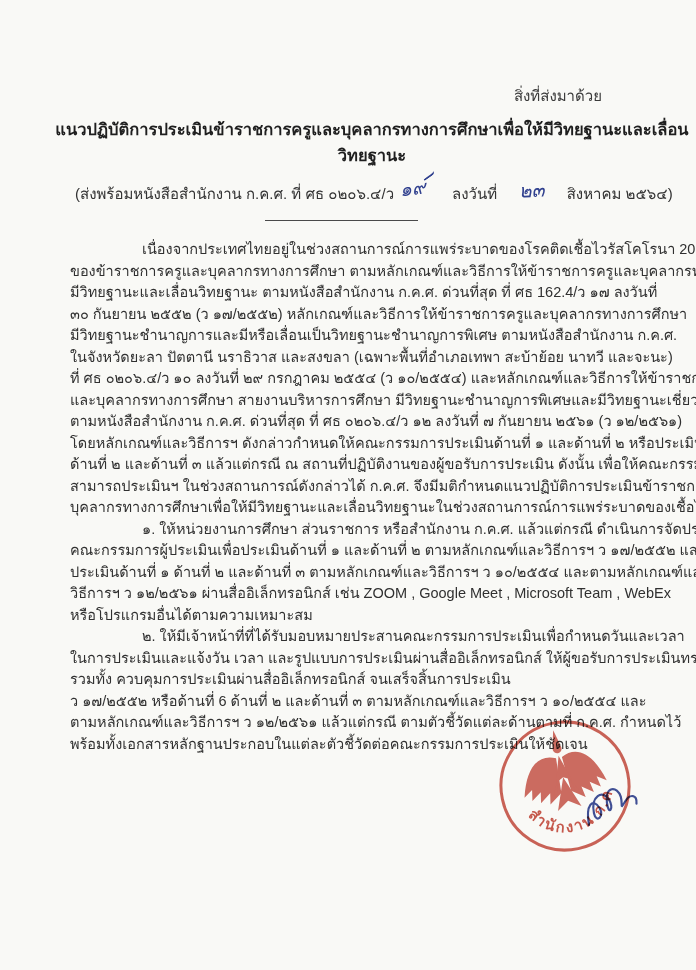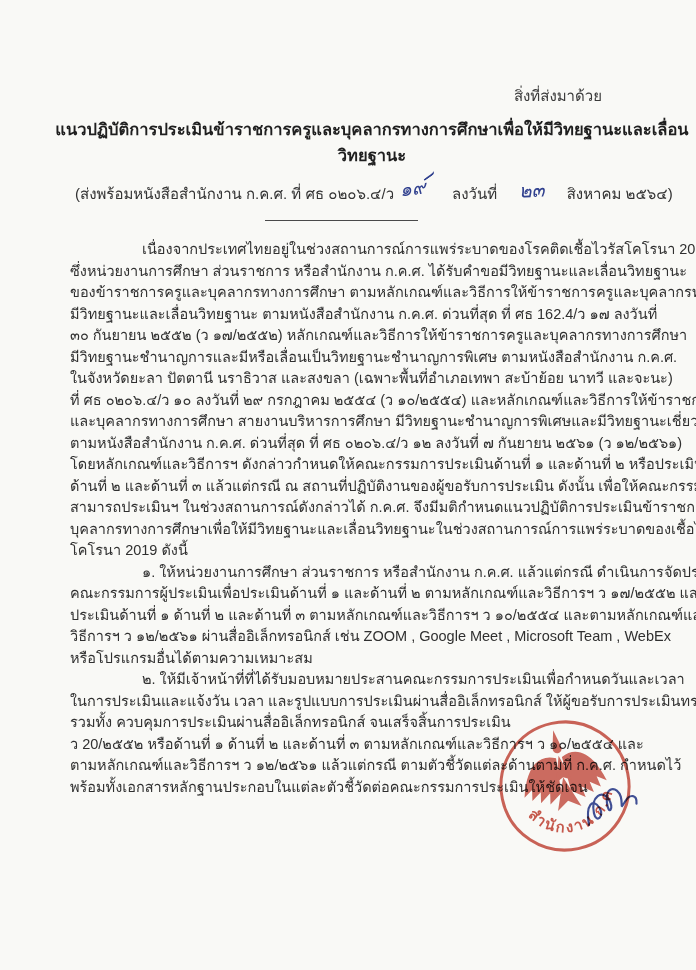--- a/index.html
+++ b/index.html
@@ -75,46 +75,44 @@
   <div class="title-block">
     <div>แนวปฏิบัติการประเมินข้าราชการครูและบุคลากรทางการศึกษาเพื่อให้มีวิทยฐานะและเลื่อนวิทยฐานะ</div>
   </div>
 
   <div class="ref-line"><span>(ส่งพร้อมหนังสือสำนักงาน ก.ค.ศ. ที่ ศธ ๐๒๐๖.๔/ว</span><span class="hand hand-num">๑๙</span><span>ลงวันที่</span><span class="hand hand-day">๒๓</span><span>สิงหาคม ๒๕๖๔)</span></div>
 
   <div class="divider"></div>
 
   <div class="body-text">
     <div class="ln ind">เนื่องจากประเทศไทยอยู่ในช่วงสถานการณ์การแพร่ระบาดของโรคติดเชื้อไวรัสโคโรนา  2019</div>
-    <div class="ln">ซึ่งหน่วยงานการศึกษา ส่วนราชการ หรือสำนักงาน ก.ค.ศ. ได้รับคำขอมีวิทยฐานะและเลื่อนวิทยฐานะ</div>
     <div class="ln">ของข้าราชการครูและบุคลากรทางการศึกษา ตามหลักเกณฑ์และวิธีการให้ข้าราชการครูและบุคลากรทางการศึกษา</div>
     <div class="ln">มีวิทยฐานะและเลื่อนวิทยฐานะ ตามหนังสือสำนักงาน ก.ค.ศ. ด่วนที่สุด ที่ ศธ 162.4/ว ๑๗ ลงวันที่</div>
     <div class="ln">๓๐ กันยายน ๒๕๕๒ (ว ๑๗/๒๕๕๒) หลักเกณฑ์และวิธีการให้ข้าราชการครูและบุคลากรทางการศึกษา</div>
     <div class="ln">มีวิทยฐานะชำนาญการและมีหรือเลื่อนเป็นวิทยฐานะชำนาญการพิเศษ ตามหนังสือสำนักงาน ก.ค.ศ.</div>
     <div class="ln">ในจังหวัดยะลา ปัตตานี นราธิวาส และสงขลา (เฉพาะพื้นที่อำเภอเทพา สะบ้าย้อย นาทวี และจะนะ)</div>
     <div class="ln">ที่ ศธ ๐๒๐๖.๔/ว ๑๐ ลงวันที่ ๒๙ กรกฎาคม ๒๕๕๔ (ว ๑๐/๒๕๕๔) และหลักเกณฑ์และวิธีการให้ข้าราชการครู</div>
     <div class="ln">และบุคลากรทางการศึกษา สายงานบริหารการศึกษา มีวิทยฐานะชำนาญการพิเศษและมีวิทยฐานะเชี่ยวชาญ</div>
     <div class="ln">ตามหนังสือสำนักงาน ก.ค.ศ. ด่วนที่สุด ที่ ศธ ๐๒๐๖.๔/ว ๑๒ ลงวันที่ ๗ กันยายน ๒๕๖๑ (ว ๑๒/๒๕๖๑)</div>
     <div class="ln">โดยหลักเกณฑ์และวิธีการฯ ดังกล่าวกำหนดให้คณะกรรมการประเมินด้านที่ ๑ และด้านที่ ๒ หรือประเมินด้านที่ ๑</div>
     <div class="ln">ด้านที่ ๒ และด้านที่ ๓ แล้วแต่กรณี ณ สถานที่ปฏิบัติงานของผู้ขอรับการประเมิน ดังนั้น เพื่อให้คณะกรรมการ</div>
     <div class="ln">สามารถประเมินฯ ในช่วงสถานการณ์ดังกล่าวได้ ก.ค.ศ. จึงมีมติกำหนดแนวปฏิบัติการประเมินข้าราชการครูและ</div>
     <div class="ln">บุคลากรทางการศึกษาเพื่อให้มีวิทยฐานะและเลื่อนวิทยฐานะในช่วงสถานการณ์การแพร่ระบาดของเชื้อไวรัส</div>
-    <div class="ln">โคโรนา 2019 ดังนี้</div>
 
     <div class="ln ind">๑. ให้หน่วยงานการศึกษา ส่วนราชการ หรือสำนักงาน ก.ค.ศ. แล้วแต่กรณี ดำเนินการจัดประชุม</div>
     <div class="ln">คณะกรรมการผู้ประเมินเพื่อประเมินด้านที่ ๑ และด้านที่ ๒ ตามหลักเกณฑ์และวิธีการฯ ว ๑๗/๒๕๕๒ และ</div>
     <div class="ln">ประเมินด้านที่ ๑ ด้านที่ ๒ และด้านที่ ๓ ตามหลักเกณฑ์และวิธีการฯ ว ๑๐/๒๕๕๔ และตามหลักเกณฑ์และ</div>
     <div class="ln">วิธีการฯ ว ๑๒/๒๕๖๑ ผ่านสื่ออิเล็กทรอนิกส์ เช่น ZOOM , Google Meet , Microsoft Team , WebEx</div>
     <div class="ln">หรือโปรแกรมอื่นได้ตามความเหมาะสม</div>
 
     <div class="ln ind">๒. ให้มีเจ้าหน้าที่ที่ได้รับมอบหมายประสานคณะกรรมการประเมินเพื่อกำหนดวันและเวลา</div>
     <div class="ln">ในการประเมินและแจ้งวัน เวลา และรูปแบบการประเมินผ่านสื่ออิเล็กทรอนิกส์ ให้ผู้ขอรับการประเมินทราบ</div>
     <div class="ln">รวมทั้ง ควบคุมการประเมินผ่านสื่ออิเล็กทรอนิกส์ จนเสร็จสิ้นการประเมิน</div>
 
-    <div class="ln">ว 20/๒๕๕๒ หรือด้านที่ ๑ ด้านที่ ๒ และด้านที่ ๓ ตามหลักเกณฑ์และวิธีการฯ ว ๑๐/๒๕๕๔ และ</div>
+    <div class="ln">ว ๑๗/๒๕๕๒ หรือด้านที่ 6 ด้านที่ ๒ และด้านที่ ๓ ตามหลักเกณฑ์และวิธีการฯ ว ๑๐/๒๕๕๔ และ</div>
     <div class="ln">ตามหลักเกณฑ์และวิธีการฯ ว ๑๒/๒๕๖๑ แล้วแต่กรณี ตามตัวชี้วัดแต่ละด้านตามที่ ก.ค.ศ. กำหนดไว้</div>
     <div class="ln">พร้อมทั้งเอกสารหลักฐานประกอบในแต่ละตัวชี้วัดต่อคณะกรรมการประเมินให้ชัดเจน</div>
   </div>
 
   <svg class="stamp" viewBox="0 0 142 142">
     <g stroke="#c0392b" fill="none">
       <circle cx="71" cy="71" r="64" stroke-width="3" opacity="0.85"></circle>
     </g>
     <g fill="#c0392b" opacity="0.8">
 

